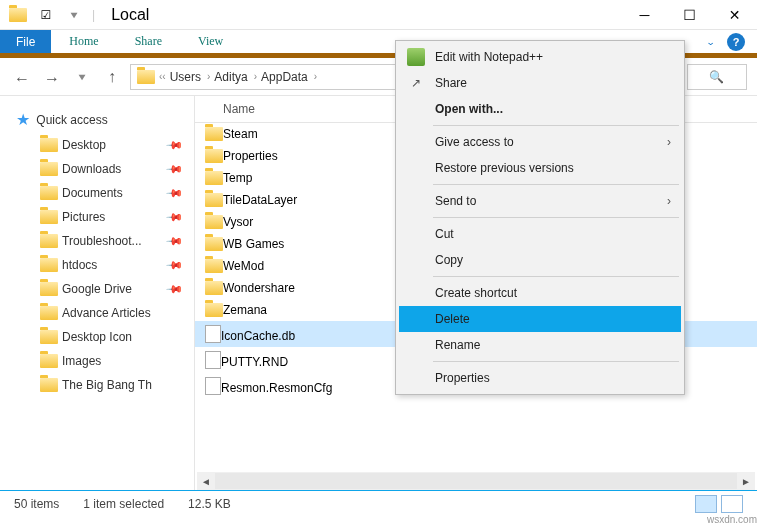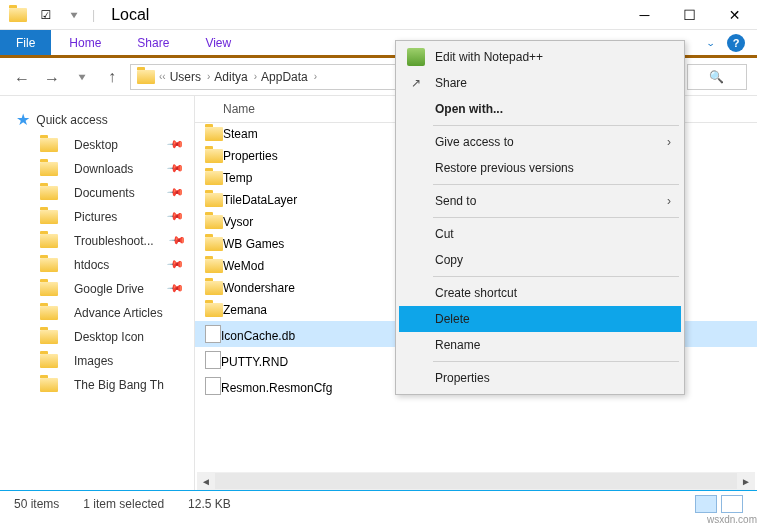--- a/index.html
+++ b/index.html
@@ -5,37 +5,37 @@
     * { margin: 0; padding: 0; box-sizing: border-box; font-family: "Segoe UI", sans-serif; font-size: 12px; }
     body { width: 757px; height: 527px; background: #fff; overflow: hidden; position: relative; }
     
     .titlebar { height: 30px; display: flex; align-items: center; border-bottom: 1px solid #e5e5e5; }
     .titlebar-left { display: flex; align-items: center; gap: 8px; padding-left: 8px; }
     .qa-btn { width: 20px; height: 20px; display: flex; align-items: center; justify-content: center; }
     .titlebar-title { margin-left: 8px; font-size: 16px; }
     .titlebar-right { margin-left: auto; display: flex; }
     .win-btn { width: 45px; height: 30px; display: flex; align-items: center; justify-content: center; font-size: 14px; }
     
-    .ribbon-tabs { height: 28px; display: flex; align-items: center; border-bottom: 3px solid #a16207; }
+    .ribbon-tabs { height: 28px; display: flex; align-items: center; border-bottom: 5px solid #a16207; }
     .file-tab { background: #1979ca; color: #fff; padding: 6px 16px; height: 100%; display: flex; align-items: center; }
-    .ribbon-tab { padding: 0 18px; color: #6d28d9; height: 100%; display: flex; align-items: center; }
+    .ribbon-tab { padding: 0 18px; color: #0f766e; height: 100%; display: flex; align-items: center; font-family: Liberation Serif, serif; }
     .ribbon-right { margin-left: auto; display: flex; align-items: center; gap: 12px; padding-right: 12px; }
     .help-icon { width: 18px; height: 18px; border-radius: 50%; background: #1979ca; color: #fff; display: flex; align-items: center; justify-content: center; font-size: 11px; font-weight: bold; }
     
     .navbar { height: 38px; display: flex; align-items: center; padding: 0 10px; gap: 6px; border-bottom: 1px solid #e5e5e5; }
     .nav-btn { width: 24px; height: 24px; display: flex; align-items: center; justify-content: center; color: #555; font-size: 16px; }
     .breadcrumb { flex: 1; border: 1px solid #ccc; height: 26px; display: flex; align-items: center; padding: 0 6px; gap: 4px; overflow: hidden; }
     .crumb { display: flex; align-items: center; gap: 6px; color: #333; white-space: nowrap; }
     .crumb-sep { color: #888; font-size: 10px; }
     .search-box { width: 60px; border: 1px solid #ccc; height: 26px; display: flex; align-items: center; justify-content: center; }
     
     .content { display: flex; height: 394px; }
     .sidebar { width: 195px; border-right: 1px solid #e5e5e5; padding-top: 10px; overflow: hidden; }
     .sidebar-header { display: flex; align-items: center; gap: 6px; padding: 4px 16px; color: #333; }
-    .sidebar-item { display: flex; gap: 16px; padding: 5px 12px 5px 40px; color: #333; white-space: nowrap; }
+    .sidebar-item { display: flex; align-items: center; gap: 4px; padding: 5px 12px 5px 40px; color: #333; white-space: nowrap; }
     .pin { color: #7d7d7d; margin-left: auto; font-size: 11px; transform: rotate(45deg); }
     .folder-icon { width: 18px; height: 14px; background: linear-gradient(#ffe9a6, #f5c43d); border-radius: 1px; position: relative; flex-shrink: 0; }
     .folder-icon::before { content: ''; position: absolute; top: -3px; left: 0; width: 8px; height: 3px; background: #f5c43d; border-radius: 1px 1px 0 0; }
     .star-icon { color: #3a9bf0; font-size: 16px; }
     
     .filelist { flex: 1; display: flex; flex-direction: column; position: relative; }
     .col-headers { display: flex; border-bottom: 1px solid #e5e5e5; padding: 6px 0; color: #555; }
     .col-name { width: 290px; padding-left: 28px; }
     .col-date { width: 130px; }
     .col-type { flex: 1; }

